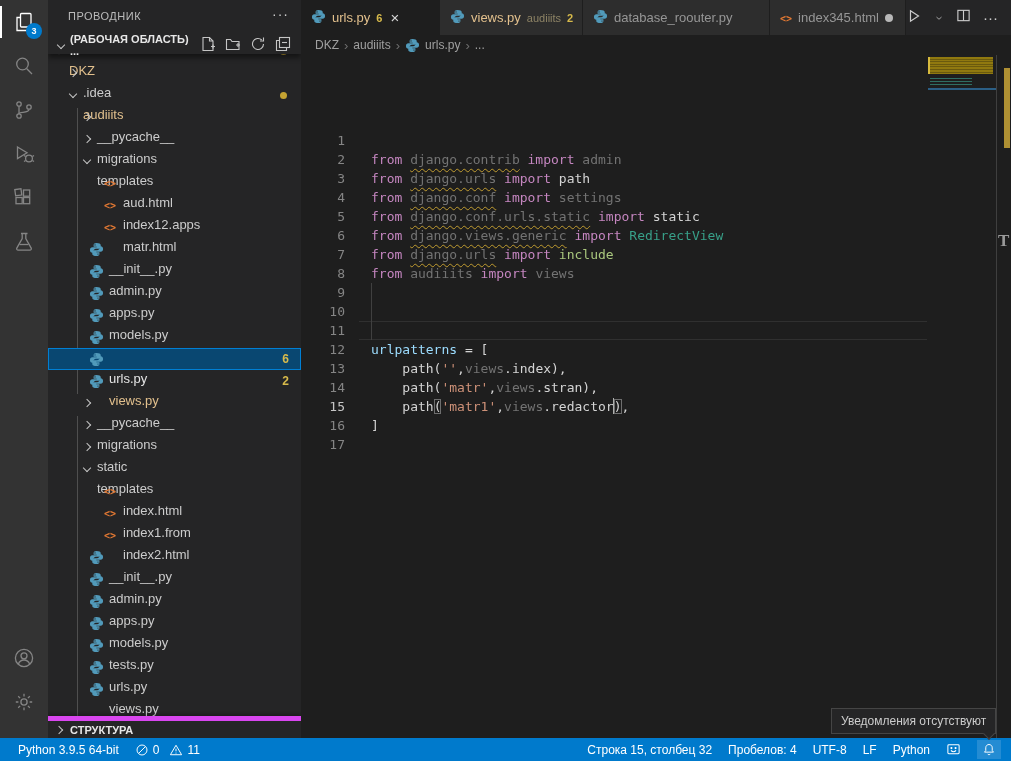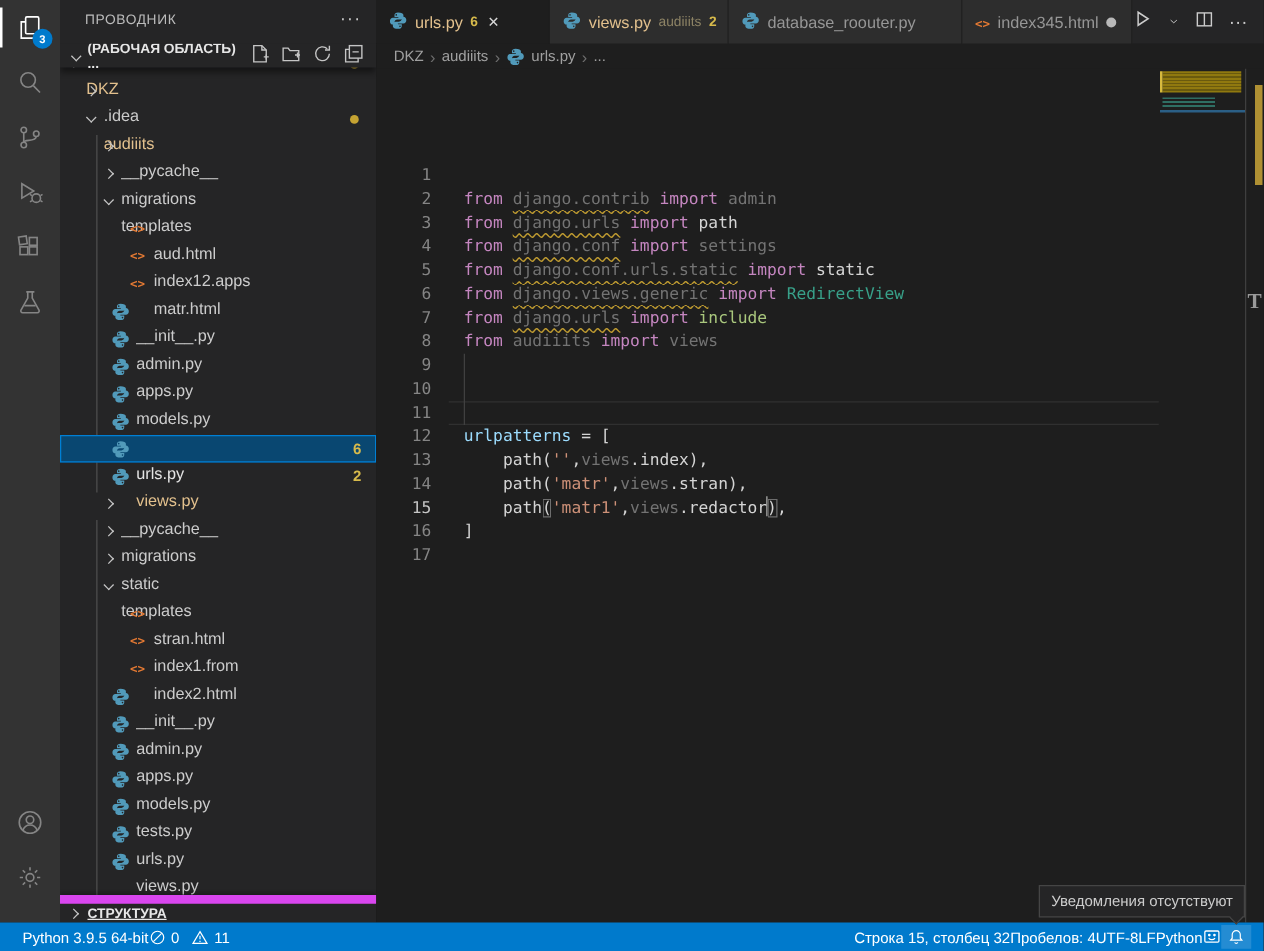--- a/index.html
+++ b/index.html
@@ -18,21 +18,21 @@
   #act-bottom { position:absolute; left:0; bottom:14px; width:48px; }
 
   
   #sidebar { position:absolute; left:48px; top:0; width:253px; height:738px; background:#252526; overflow:hidden; }
   #sidebar-title { position:absolute; top:0; left:0; right:0; height:35px; padding:10px 0 0 20px;
     font-size:11px; color:#bbbbbb; letter-spacing:.5px; z-index:4; background:#252526; }
   #sidebar-more { position:absolute; top:6px; right:12px; color:#cccccc; font-size:14px; letter-spacing:1px; z-index:5; cursor:pointer; }
   .sect-header { position:absolute; left:0; right:0; background:#252526; z-index:3; display:flex; align-items:center;
     font-size:11px; font-weight:700; color:#e7e7e7; }
   #ws-header { top:35px; height:19px; padding-left:4px; box-shadow:0 4px 5px rgba(0,0,0,.45); }
-  #outline-header { top:716px; height:22px; padding-left:8px; border-top:7px solid #d946ef; box-shadow:0 -2px 3px rgba(0,0,0,.25);text-decoration:underline; }
+  #outline-header { top:716px; height:22px; padding-left:8px; border-top:5px solid #d946ef; box-shadow:0 -2px 3px rgba(0,0,0,.25); }
   .ws-actions { margin-left:auto; display:flex; gap:9px; padding-right:10px; }
   .ws-actions svg { stroke:#c5c5c5; fill:none; stroke-width:1.1; cursor:pointer; }
   .chev { display:inline-block; width:6px; height:6px; border-right:1.4px solid #c5c5c5; border-bottom:1.4px solid #c5c5c5; flex:none; }
   .chev.exp { transform:rotate(45deg); margin-top:-3px; }
   .chev.col { transform:rotate(-45deg); }
 
   #tree { position:absolute; top:40px; left:0; right:0; z-index:1; }
   .trow { position:relative; height:22px; display:flex; align-items:center; font-size:13px; color:#cccccc; cursor:pointer; }
   .trow .chev { margin-right:7px; }
   .trow.sel { background:#094771; box-shadow:inset 0 0 0 1px #007FD4; }
@@ -88,21 +88,21 @@
   .mm-teal { position:absolute; left:2px; top:21px; width:42px; height:9px;
     background:repeating-linear-gradient(180deg,#2f6e63 0 1.4px,transparent 1.4px 3px); }
   .mm-blue { position:absolute; left:0; top:31px; width:68px; height:2px; background:#2b5f86; }
   #ruler { position:absolute; left:695px; top:55px; bottom:0; width:15px; border-left:1px solid #3f3f3f; }
   .ruler-warn { position:absolute; left:7px; top:13px; width:6px; height:80px; background:#c9a537; opacity:.85; }
   .ruler-t { position:absolute; left:1px; top:176px; color:#9a9a9a; font-size:17px; font-weight:700; font-family:"Liberation Serif",serif; }
 
   
   #statusbar { position:absolute; left:0; top:738px; width:1011px; height:23px; background:#007ACC; color:#ffffff;
     display:flex; align-items:center; font-size:12px; padding:0 10px 0 18px; z-index:6; }
-  .sb-group { display:flex; align-items:center; }
+  .sb-group { display:flex; align-items:center; gap:16px; }
   .sb-item { display:flex; align-items:center; gap:4px; cursor:pointer; white-space:nowrap; }
   .sb-item svg { stroke:#ffffff; fill:none; stroke-width:1.1; }
   #sb-right { margin-left:auto; }
   #bell-wrap { background:rgba(255,255,255,.14); padding:2px 5px; }
 
   
   #tooltip { position:absolute; left:831px; top:708px; height:26px; padding:5px 9px; background:#252526;
     border:1px solid #454545; color:#cccccc; font-size:12px; z-index:9; white-space:nowrap; }
   #tooltip .ptr { position:absolute; left:153px; bottom:-5px; width:8px; height:8px; background:#252526;
     border-right:1px solid #454545; border-bottom:1px solid #454545; transform:rotate(45deg); }
@@ -299,21 +299,21 @@
           <span class="tlabel">static</span>
         </div>
         <div class="trow" style="padding-left: 36px;">
           <span class="chev exp"></span>
           <span class="tlabel">templates</span>
         </div>
         <div class="trow" style="padding-left: 54px;">
           <span class="ficon">
             <span class="html-ic">&lt;&gt;</span>
           </span>
-          <span class="tlabel">stran.html</span>
+          <span class="tlabel">index.html</span>
         </div>
         <div class="trow" style="padding-left: 54px;">
           <span class="ficon">
             <span class="html-ic">&lt;&gt;</span>
           </span>
           <span class="tlabel">index1.from</span>
         </div>
         <div class="trow" style="padding-left: 54px;">
           <span class="ficon">
             <span class="html-ic">&lt;&gt;</span>

